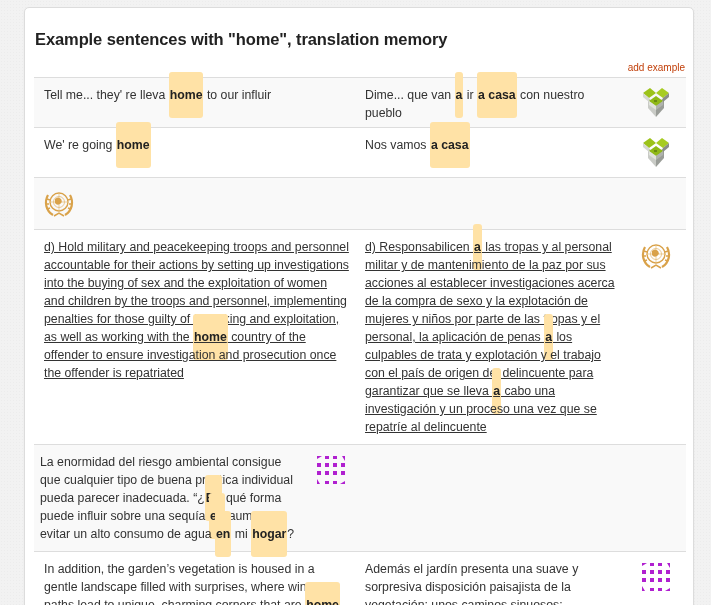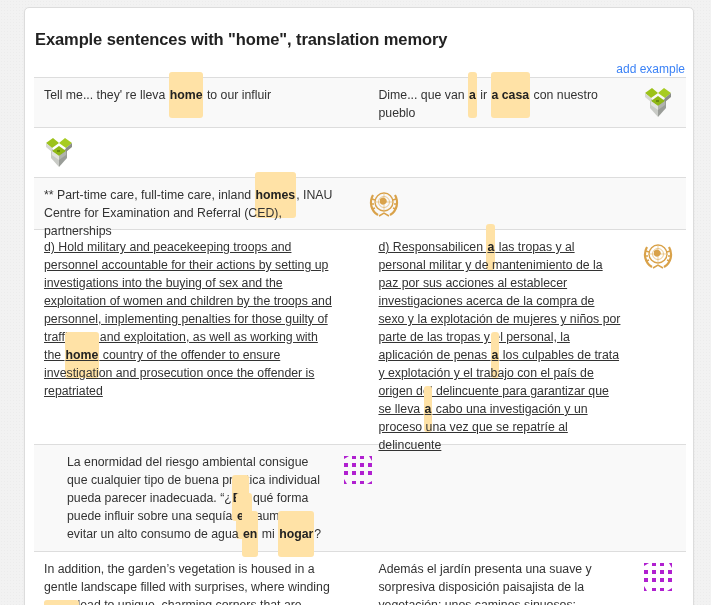--- a/index.html
+++ b/index.html
@@ -37,22 +37,22 @@
       margin: 0;
       font-size: 16.5px;
       font-weight: bold;
       color: #222;
       letter-spacing: -0.1px;
     }
     .add-example {
       position: absolute;
       right: 8px;
       top: 54px;
-      font-size: 12px;
-      color: #3b82f6;
+      font-size: 10px;
+      color: #c2410c;
       text-decoration: none;
       cursor: pointer;
     }
     .table {
       position: absolute;
       left: 9px;
       top: 69px;
       width: 652px;
       border-top: 1px solid #dddddd;
     }
@@ -63,21 +63,21 @@
     }
     .row.odd { background: #f9f9f9; }
     .row.even { background: #ffffff; }
     .cell {
       font-size: 12.3px;
       line-height: 18px;
       padding: 8px 10px 8px 10px;
       box-sizing: border-box;
     }
     .cell.src { width: 325px; }
-    .cell.tgt { width: 272px; padding-left: 6px; margin-left: 27px; }
+    .cell.tgt { width: 272px; padding-left: 6px; }
     .cell.icon-cell {
       width: 55px;
       padding: 8px 0 0 8px;
     }
     .hl {
       background: #ffe2a6;
       font-weight: bold;
       color: #222;
       border-radius: 3px;
       padding: 16px 1px;
@@ -108,37 +108,38 @@
     <polygon points="17,7 23,2 30,7 24,12" fill="#a7cc22"></polygon>
     <polygon points="24,12 30,7 30,11 24,16" fill="#8a8d88"></polygon>
     <polygon points="10,15 17,10 24,15 17,20" fill="#8fb816"></polygon>
     <polygon points="10,15 17,20 17,24 10,19" fill="#e1e3dd"></polygon>
     <polygon points="17,20 24,15 24,19 17,24" fill="#b0b3ad"></polygon>
     <rect x="15" y="14" width="3" height="2" fill="#6a8a10"></rect>
   </svg>
 </div>
       </div>
       <div class="row even" style="height: 50px;">
+        <div class="cell src"><span>We' re going </span><span class="hl">home</span></div>
+        <div class="cell tgt"><span>Nos vamos </span><span class="hl">a casa</span></div>
         <div class="cell icon-cell">
   <svg class="src-icon" viewBox="0 0 34 34">
     <polygon points="9,11 17,20 17,31 9,22" fill="#c9cbc6"></polygon>
     <polygon points="17,20 25,11 25,22 17,31" fill="#9a9d98"></polygon>
     <polygon points="4,7 11,2 17,7 10,12" fill="#9cc21a"></polygon>
     <polygon points="4,7 10,12 10,16 4,11" fill="#d6d8d2"></polygon>
     <polygon points="17,7 23,2 30,7 24,12" fill="#a7cc22"></polygon>
     <polygon points="24,12 30,7 30,11 24,16" fill="#8a8d88"></polygon>
     <polygon points="10,15 17,10 24,15 17,20" fill="#8fb816"></polygon>
     <polygon points="10,15 17,20 17,24 10,19" fill="#e1e3dd"></polygon>
     <polygon points="17,20 24,15 24,19 17,24" fill="#b0b3ad"></polygon>
     <rect x="15" y="14" width="3" height="2" fill="#6a8a10"></rect>
   </svg>
 </div>
       </div>
       <div class="row odd" style="height: 52px;">
-        <div class="cell src"><span>** Part-time care, full-time care, inland </span><span class="hl">homes</span><span>, INAU Centre for Examination and Referral (CED), partnerships</span></div>
         <div class="cell icon-cell">
   <svg class="src-icon" viewBox="0 0 34 34">
     <path d="M6,9 C2,16 4,25 11,29" fill="none" stroke="#d9a24a" stroke-width="2.2"></path>
     <path d="M28,9 C32,16 30,25 23,29" fill="none" stroke="#d9a24a" stroke-width="2.2"></path>
     <path d="M5,13 l3,1 M4,18 l3,0 M5,23 l3,-1 M29,13 l-3,1 M30,18 l-3,0 M29,23 l-3,-1" stroke="#d9a24a" stroke-width="1.4"></path>
     <circle cx="17" cy="16" r="9" fill="none" stroke="#d9a24a" stroke-width="1.4"></circle>
     <circle cx="17" cy="16" r="5.5" fill="none" stroke="#e4bb77" stroke-width="0.8"></circle>
     <path d="M17,7 L17,25 M8,16 L26,16" stroke="#e4bb77" stroke-width="0.7"></path>
     <path d="M13,13 q3,-3 6,0 q2,3 -1,5 q-3,2 -5,-1 z" fill="#d9a24a"></path>
     <path d="M12,30 L17,27 L22,30" fill="none" stroke="#d9a24a" stroke-width="1.5"></path>

